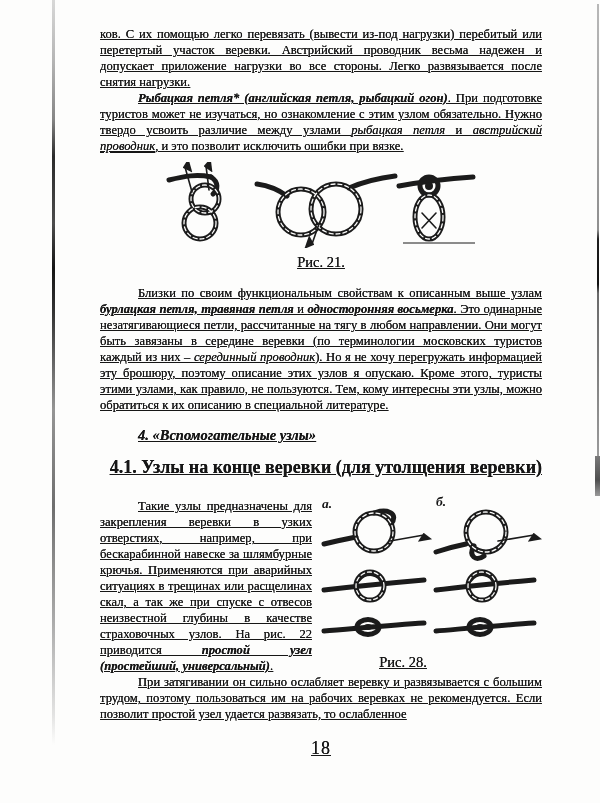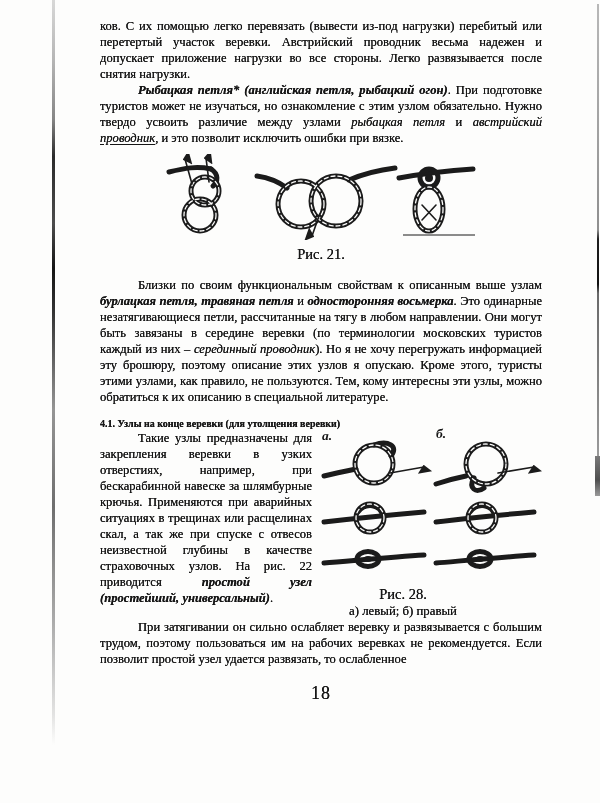--- a/index.html
+++ b/index.html
@@ -30,42 +30,42 @@
     position:absolute; left:597px; top:4px; width:2px; height:452px;
     background:linear-gradient(to bottom,
       #b8b8b8 0%, #a0a0a0 30%, #8f8f8f 50%,
       #1f1f1f 52%, #111 62%, #6a6a6a 64%, #9a9a9a 100%);
   }
   .scan-right-end {
     position:absolute; left:595px; top:456px; width:5px; height:40px;
     background:linear-gradient(to bottom,#7a7a7a,#4f4f4f 60%,#9a9a9a);
   }
   .content {
-    position:absolute; left:100px; top:18px; width:442px;
+    position:absolute; left:100px; top:26px; width:442px;text-decoration:underline;
   }
   p.body {
     margin:0;
     font-size:12.6px; line-height:16px;
     text-align:justify;
     text-indent:38px;
     text-shadow:0 0 .4px currentColor;
   }
   p.body.no-indent { text-indent:0; }
   .i  { font-style:italic; }
   .bi { font-style:italic; font-weight:bold;margin-top:36px; }
   .iu { font-style:italic; text-decoration:underline; text-underline-offset:2px; }
   .section-heading {
     margin:14px 0 0 38px;
     font-size:14.5px; font-weight:bold; font-style:italic;
     text-shadow:0 0 .4px currentColor;
   }
   .subsection-heading {
-    margin:13px 0 1px 0;
-    font-size:10px; font-weight:bold;
-    text-align:left;
+    margin:13px 0 20px 0;
+    font-size:18px; font-weight:bold;
+    text-align:right;
     text-shadow:0 0 .4px currentColor;
   }
   figure { margin:0; }
   .figure21 {
     margin:8px 0 14px 0;
     text-align:center;
   }
   .figcaption {
     font-size:14.5px; margin-top:2px; text-shadow:0 0 .4px currentColor;
   }
@@ -142,20 +142,21 @@
           <ellipse class="ropetex" cx="264" cy="55" rx="14" ry="22"></ellipse>
           <path class="thin" d="M257,51 L271,66 M271,51 L257,66"></path>
           <line class="hair" x1="238" y1="81" x2="310" y2="81"></line>
         </g>
       </svg>
       <figcaption class="figcaption">Рис. 21.</figcaption>
     </figure>
 
     <p class="body"><span>Близки по своим функциональным свойствам к описанным выше узлам </span><span class="bi">бурлацкая петля, травяная петля</span><span> и </span><span class="bi">односторонняя восьмерка</span><span>. Это одинарные незатягивающиеся петли, рассчитанные на тягу в любом направлении. Они могут быть завязаны в середине веревки (по терминологии московских туристов каждый из них – </span><span class="i">серединный проводник</span><span>). Но я не хочу перегружать информацией эту брошюру, поэтому описание этих узлов я опускаю. Кроме этого, туристы этими узлами, как правило, не пользуются. Тем, кому интересны эти узлы, можно обратиться к их описанию в специальной литературе.</span></p>
 
+    <h3 class="section-heading">4. «Вспомогательные узлы»</h3>
 
     <h4 class="subsection-heading">4.1. Узлы на конце веревки (для утолщения веревки)</h4>
 
     <div class="two-col">
       <p class="body col-text"><span>Такие узлы предназначены для закрепления веревки в узких отверстиях, например, при бескарабинной навеске за шлямбурные крючья. Применяются при аварийных ситуациях в трещинах или расщелинах скал, а так же при спуске с отвесов неизвестной глубины в качестве страховочных узлов. На рис. 22 приводится </span><span class="bi">простой узел (простейший, универсальный)</span><span>.</span></p>
 
       <figure class="figure22">
         <span class="fig-label a">а.</span>
         <span class="fig-label b">б.</span>
         <svg width="222" height="148" viewBox="0 0 222 148">
@@ -187,21 +188,20 @@
             <ellipse class="rope" cx="160" cy="127" rx="11" ry="7.5"></ellipse>
             <ellipse cx="160" cy="127" rx="5" ry="3" fill="#1b1b1b"></ellipse>
           </g>
           <defs>
             <marker id="ah2" markerWidth="9" markerHeight="8" refX="4.5" refY="1.5" orient="auto">
               <path d="M0,5 L4.5,0 L9,5 Z" fill="#1b1b1b"></path>
             </marker>
           </defs>
         </svg>
         <figcaption class="figcaption">Рис. 28.</figcaption>
-        <div class="subcaption">а) левый; б) правый</div>
       </figure>
     </div>
 
     <p class="body"><span>При затягивании он сильно ослабляет веревку и развязывается с большим трудом, поэтому пользоваться им на рабочих веревках не рекомендуется. Если позволит простой узел удается развязать, то ослабленное</span></p>
 
     <div class="page-number">18</div>
 
   </div>
 </div>
 

